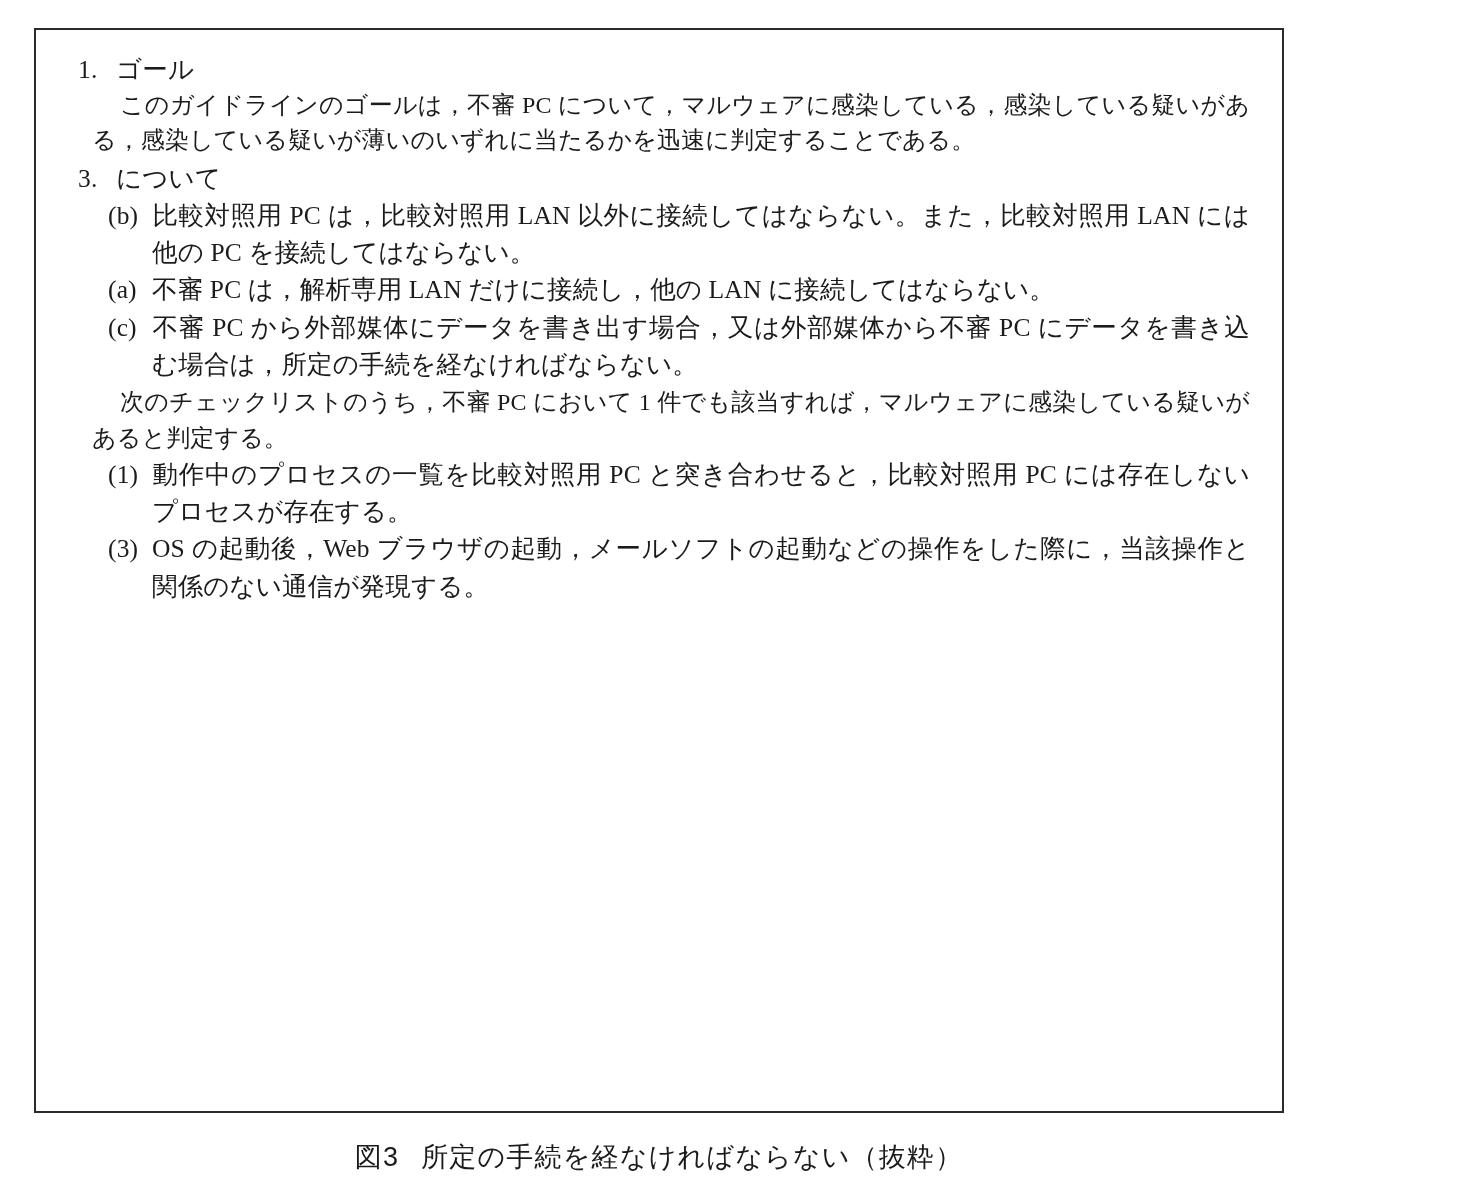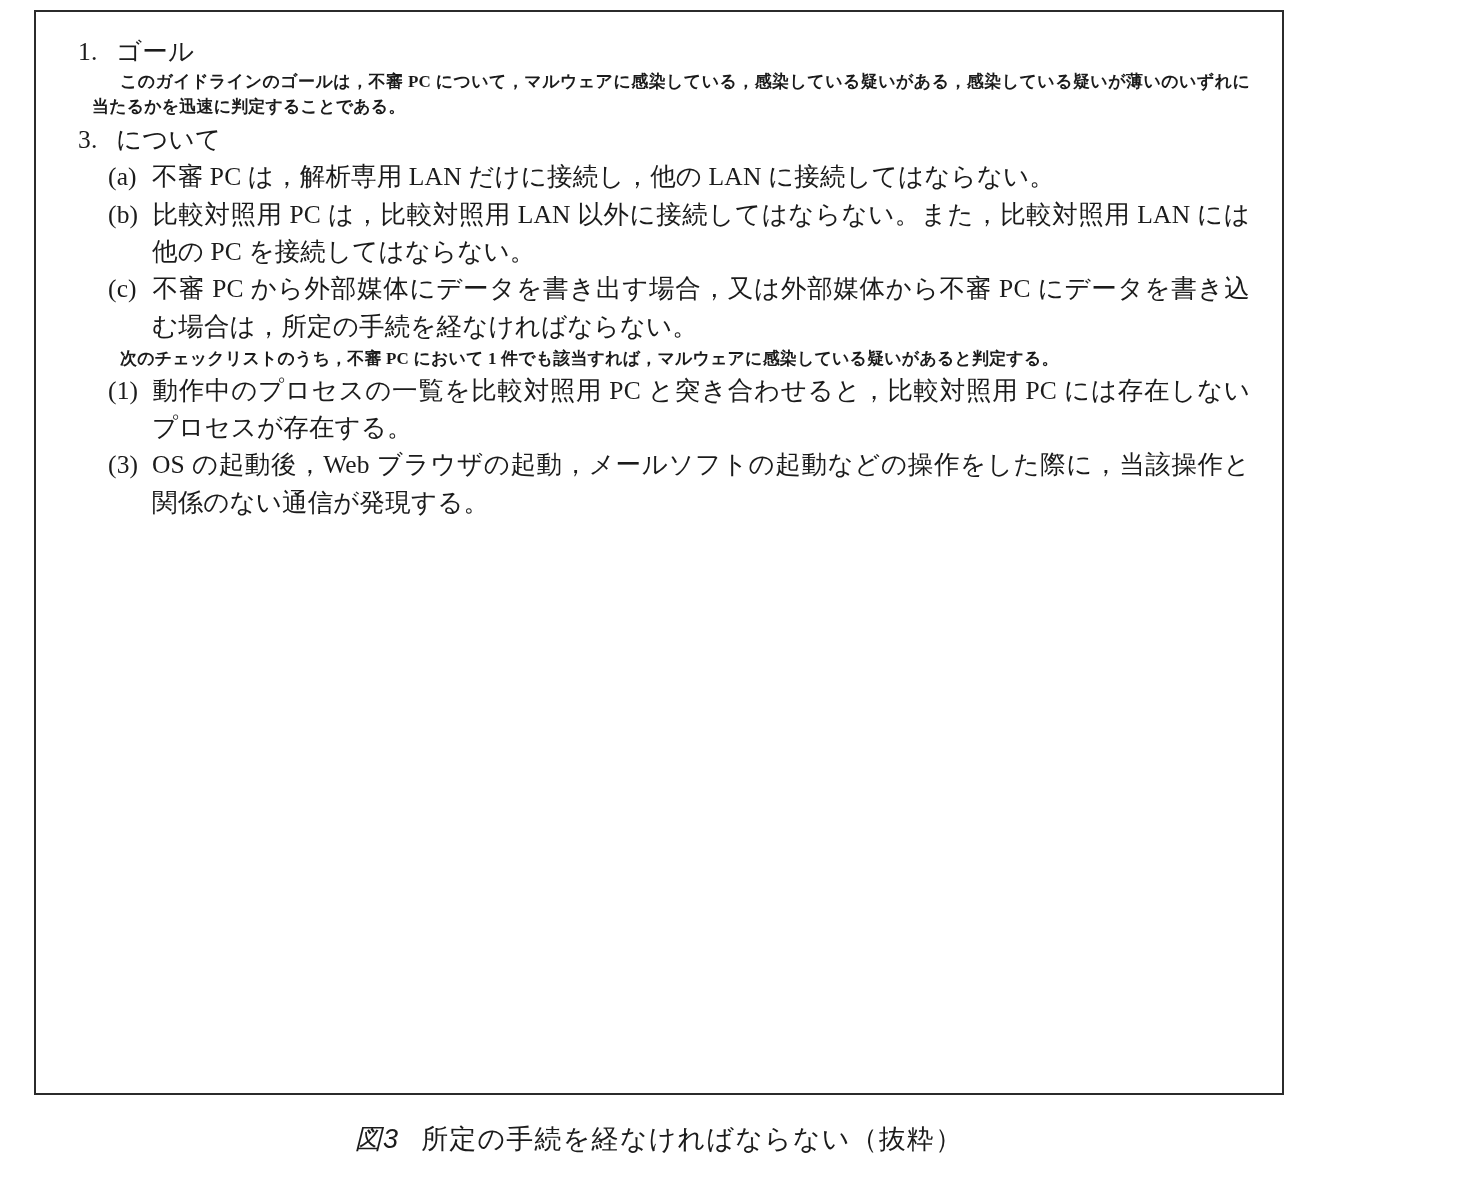--- a/index.html
+++ b/index.html
@@ -12,21 +12,21 @@
     height: 1200px;
     font-family: "Liberation Serif", "DejaVu Serif", serif;
     color: #1b1b1b;
     position: relative;
     overflow: hidden;
   }
   .page {
     width: 1318px;
     height: 1200px;
     box-sizing: border-box;
-    padding: 10px 34px 0 34px;
+    padding: 28px 34px 0 34px;
     display: flex;
     flex-direction: column;
   }
   .figure-box {
     border: 2px solid #2b2b2b;
     box-sizing: border-box;
     padding: 22px 26px 20px 26px;
     height: 1085px;
     overflow: hidden;
   }
@@ -40,29 +40,28 @@
     padding-left: 14px;
     text-indent: -14px;
     margin-left: 16px;
   }
   .num-head .numlabel {
     display: inline-block;
     width: 38px;
     text-indent: 0;
   }
   .para {
-    font-size: 17px;
+    font-size: 24px;
     line-height: 1.465;
     letter-spacing: 0.15px;
     text-align: justify;
     text-justify: inter-character;
     margin: 0 0 0 30px;
     text-indent: 28px;
     padding-right: 6px;
-    font-weight: bold;
   }
   .sub {
     font-size: 25.5px;
     line-height: 1.465;
     letter-spacing: 0.15px;
     text-align: justify;
     text-justify: inter-character;
     margin: 0 0 0 46px;
     padding-left: 44px;
     text-indent: -44px;
@@ -75,21 +74,20 @@
   }
   .caption {
     text-align: center;
     font-size: 27px;
     letter-spacing: 1.2px;
     margin-top: 26px;
     font-family: "Liberation Sans", sans-serif;
   }
   .caption .cap-no {
     margin-right: 22px;
-    font-style: italic;
   }
 </style>
 </head>
 <body>
 
 <div class="page">
 
   <div class="figure-box">
 
     <div class="item">
@@ -98,24 +96,24 @@
       </div>
       <p class="para">このガイドラインのゴールは，不審 PC について，マルウェアに感染している，感染している疑いがある，感染している疑いが薄いのいずれに当たるかを迅速に判定することである。</p>
     </div>
 
 
     <div class="item">
       <div class="num-head">
         <span class="numlabel">3.</span><span>について</span>
       </div>
       <p class="sub">
-        <span class="lbl">(a)</span><span>不審 PC は，解析専用 LAN だけに接続し，他の LAN に接続してはならない。</span>
+        <span class="lbl">(b)</span><span>比較対照用 PC は，比較対照用 LAN 以外に接続してはならない。また，比較対照用 LAN には他の PC を接続してはならない。</span>
       </p>
       <p class="sub">
-        <span class="lbl">(b)</span><span>比較対照用 PC は，比較対照用 LAN 以外に接続してはならない。また，比較対照用 LAN には他の PC を接続してはならない。</span>
+        <span class="lbl">(a)</span><span>不審 PC は，解析専用 LAN だけに接続し，他の LAN に接続してはならない。</span>
       </p>
       <p class="sub">
         <span class="lbl">(c)</span><span>不審 PC から外部媒体にデータを書き出す場合，又は外部媒体から不審 PC にデータを書き込む場合は，所定の手続を経なければならない。</span>
       </p>
     </div>
 
     <div class="item">
       <p class="para">次のチェックリストのうち，不審 PC において 1 件でも該当すれば，マルウェアに感染している疑いがあると判定する。</p>
       <p class="sub">
         <span class="lbl">(1)</span><span>動作中のプロセスの一覧を比較対照用 PC と突き合わせると，比較対照用 PC には存在しないプロセスが存在する。</span>

